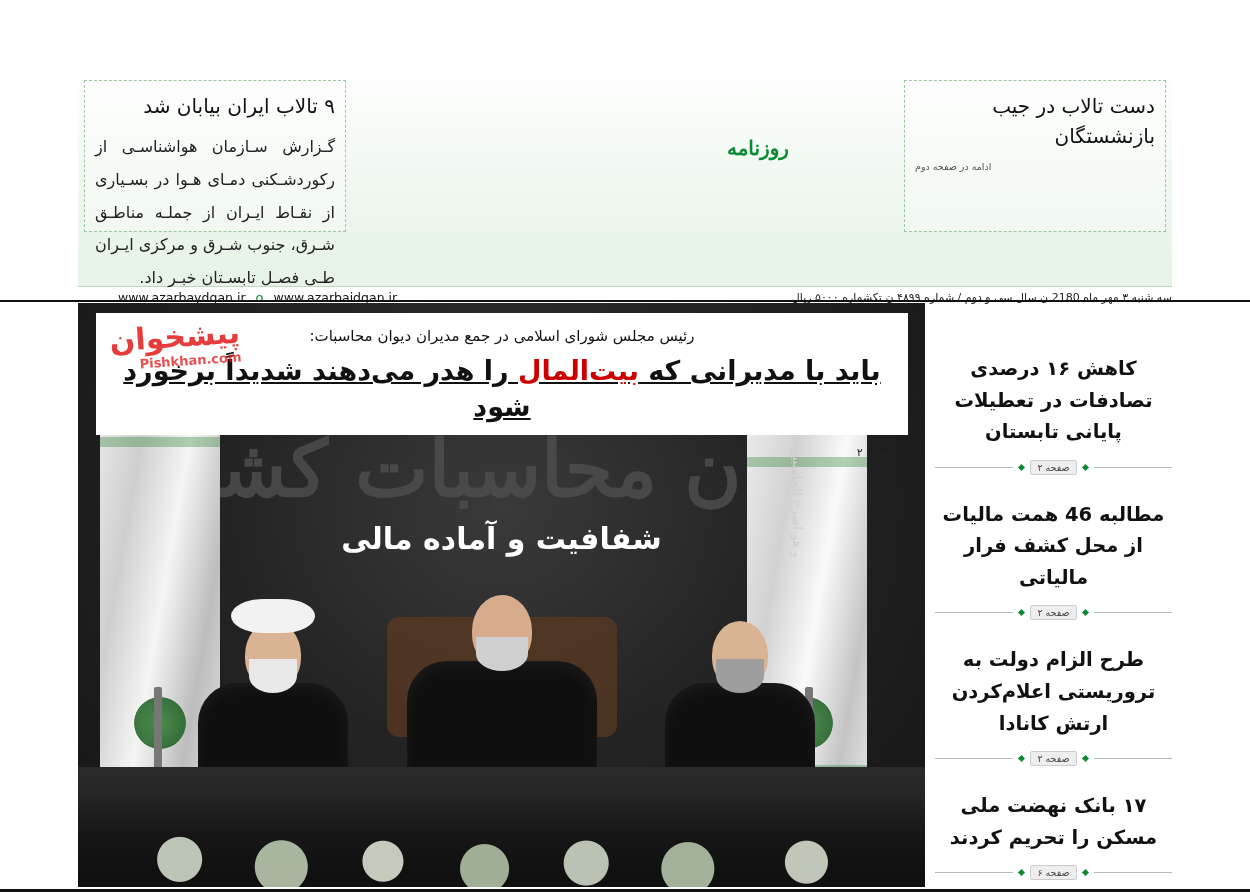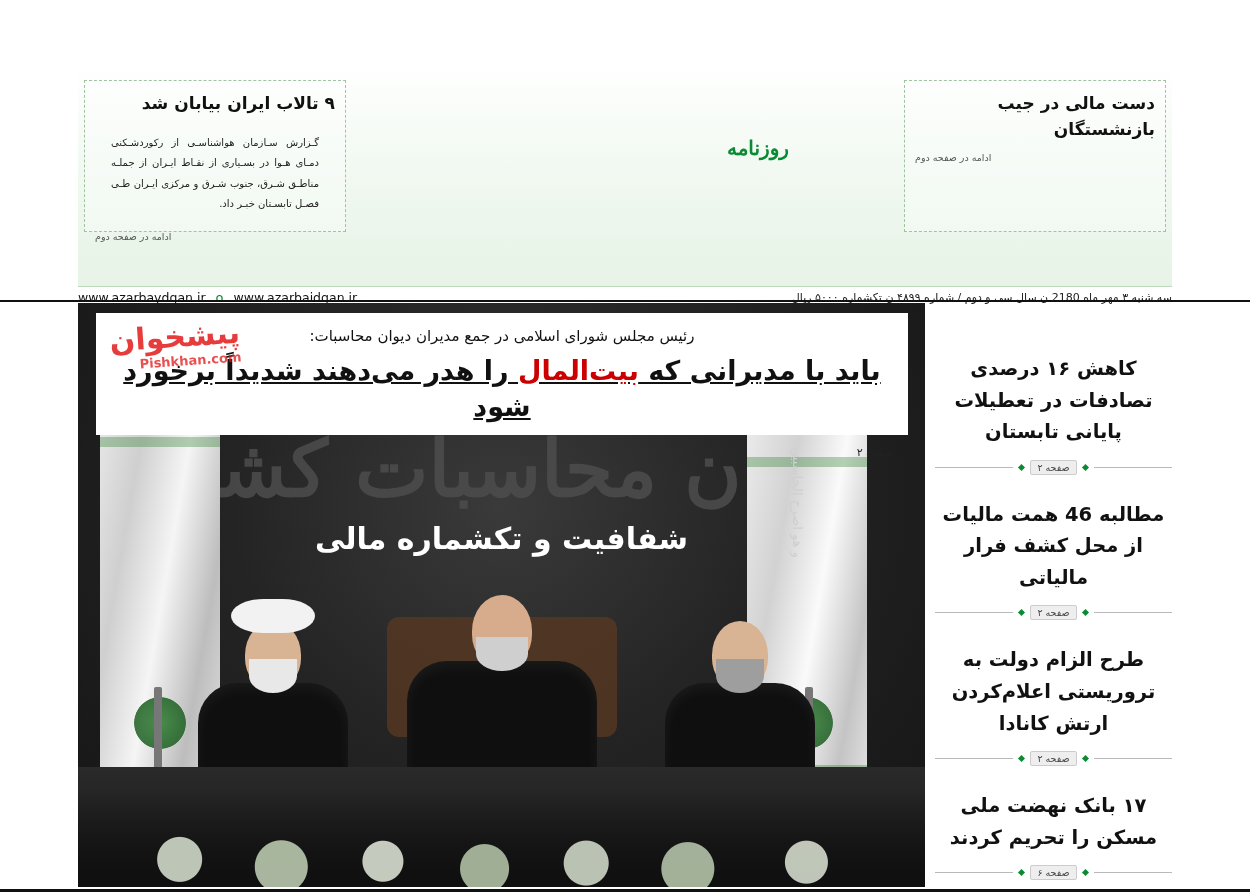--- a/index.html
+++ b/index.html
@@ -48,40 +48,40 @@
 
   
   .teaser{
     position:absolute;top:16px;width:262px;height:152px;
     border:1px dashed #9fc49f;padding:8px 10px;box-sizing:border-box;
     background:rgba(255,255,255,.35);
   }
   .teaser.right{right:6px;}
   .teaser.left{left:6px;}
   .teaser h3{
-    margin:2px 0 10px;font-size:17px;line-height:1.5;color:#111;
-    font-weight:700;text-align:right;direction:rtl;
+    margin:2px 0 10px;font-size:20px;line-height:1.5;color:#111;
+    font-weight:400;text-align:right;direction:rtl;
   }
   .teaser p{
-    margin:16px;font-size:10px;line-height:2.05;color:#222;
+    margin:0;font-size:16px;line-height:2.05;color:#222;
     text-align:justify;direction:rtl;
   }
   .teaser .cont{
     margin-top:8px;font-size:9.5px;color:#555;text-align:left;direction:rtl;
   }
   .teaser.left .cont{text-align:left;}
 
   
   .infostrip{
     position:absolute;left:78px;top:286px;width:1094px;height:22px;
     display:flex;align-items:center;justify-content:space-between;
     font-size:11px;color:#333;direction:rtl;
   }
   .infostrip .issue{font-size:11px;color:#222;}
-  .infostrip .sites{display:flex;gap:10px;align-items:center;color:#111;font-size:12.5px;direction:ltr;}
+  .infostrip .sites{display:flex;gap:10px;align-items:center;color:#111;font-size:12.5px;direction:ltr;margin-left:40px;}
   .infostrip .sites .dot{color:#0a8a33;font-size:13px;}
 
   .rule{
     position:absolute;left:0;top:300px;width:1250px;height:2px;background:#111;
   }
 
   
   .photo-block{
     position:absolute;left:78px;top:303px;width:847px;height:584px;
     background:#1a1a1a;overflow:hidden;
@@ -218,21 +218,21 @@
 </style>
 </head>
 <body>
 
 <div class="page">
 
   <div class="masthead">
     <div class="masthead-inner">
 
       <div class="teaser right">
-        <h3>دست مالی در جیب بازنشستگان</h3>
+        <h3>دست تالاب در جیب بازنشستگان</h3>
         <div class="cont">ادامه در صفحه دوم</div>
       </div>
 
       <div class="brand-wrap">
         <div class="brand-sub">روزنامه</div>
       </div>
 
       <div class="teaser left">
         <h3>۹ تالاب ایران بیابان شد</h3>
         <p>گـزارش سـازمان هواشناسـی از رکوردشـکنی دمـای هـوا در بسـیاری از نقـاط ایـران از جملـه مناطـق شـرق، جنوب شـرق و مرکزی ایـران طـی فصـل تابسـتان خبـر داد.</p>
@@ -250,21 +250,21 @@
       <span>www.azarbaidgan.ir</span>
     </div>
   </div>
 
   <div class="rule"></div>
 
   <div class="photo-block">
     <div class="stage">
 
       <div class="backdrop-text">دیوان محاسبات کشور</div>
-      <div class="backdrop-sub">شفافیت و تکشماره مالی</div>
+      <div class="backdrop-sub">شفافیت و آماده مالی</div>
 
       <div class="flag left">
         <div class="stripe" style="top:40px;"></div>
         <div class="emblem"></div>
         <div class="stripe" style="bottom:40px;"></div>
       </div>
       <div class="flagpole" style="left:76px;"></div>
 
       <div class="flag right">
         <div class="stripe" style="top:60px;"></div>

